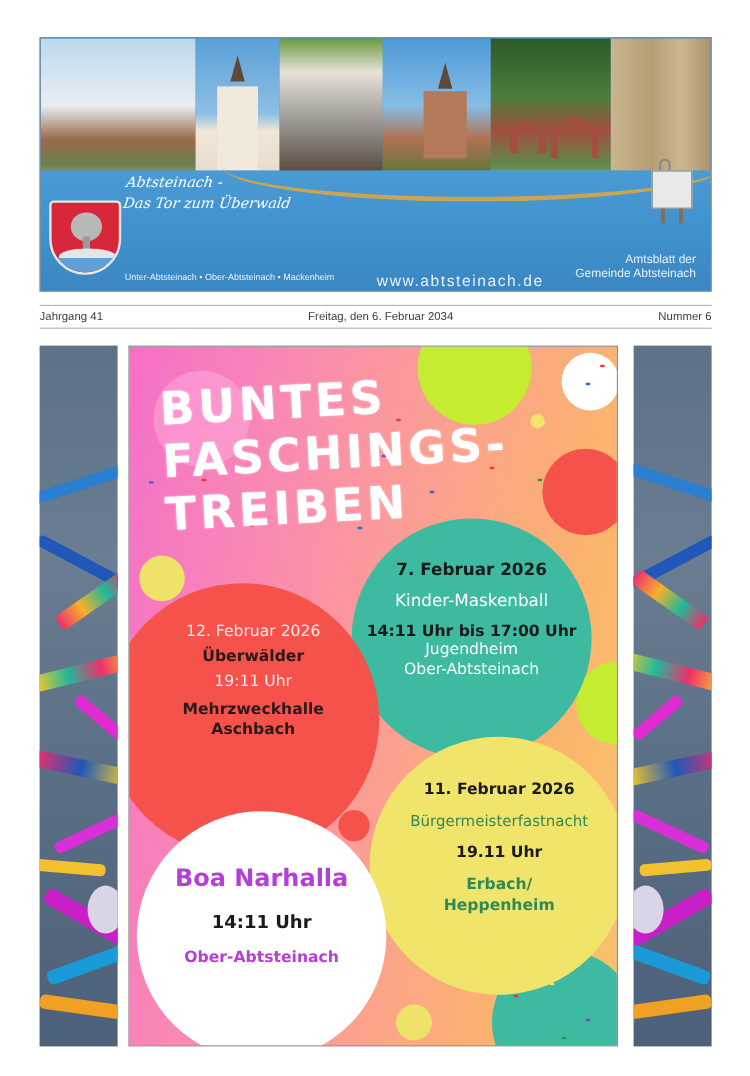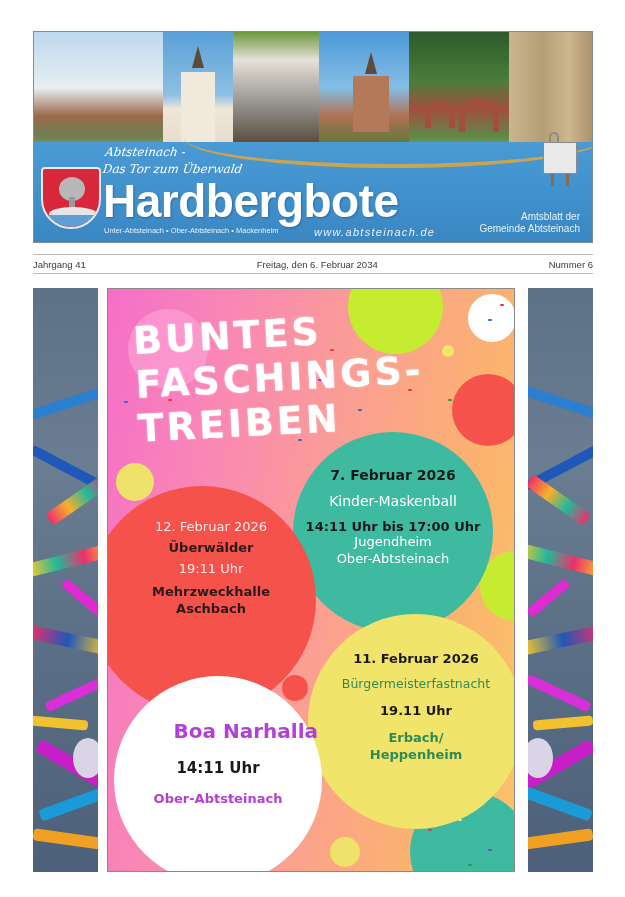--- a/index.html
+++ b/index.html
@@ -41,21 +41,21 @@
   .coat-of-arms .trunk { position: absolute; left: 26px; top: 28px; width: 6px; height: 14px; background: #9a9a9a; }
   .coat-of-arms .mount { position: absolute; left: 6px; top: 38px; width: 48px; height: 14px; background: #e5e5e5; border-radius: 50% 50% 0 0; }
   .coat-of-arms .water { position: absolute; left: 0; bottom: 0; width: 100%; height: 12px; background: #5f9fd4; }
   .title {
     position: absolute; left: 69px; top: 146px; color: #ffffff;
     font-family: "Liberation Sans", sans-serif; font-weight: bold; font-size: 46px;
     letter-spacing: -0.5px; line-height: 46px;
     text-shadow: 1px 1px 2px rgba(0,0,0,0.25);
   }
   .subtitle { position: absolute; left: 70px; top: 194px; color: #e7f1fa; font-size: 7.5px; }
-  .website { position: absolute; left: 280px; top: 194px; color: #e7f1fa; font-size: 11px; letter-spacing: 1.3px; font-style: italic; }
+  .website { position: absolute; left: 280px; top: 194px; color: #e7f1fa; font-size: 13px; letter-spacing: 1.3px; }
   .amtsblatt { position: absolute; right: 12px; top: 179px; color: #e7f1fa; font-size: 10px; line-height: 12px; text-align: right; }
   .mascot { position: absolute; left: 505px; top: 100px; width: 42px; height: 60px; }
   .mascot .paper { position: absolute; left: 4px; top: 10px; width: 34px; height: 32px; background: #e9e9e9; border: 1px solid #8a8a8a; }
   .mascot .legs { position: absolute; left: 12px; top: 42px; width: 18px; height: 12px; border-left: 3px solid #8a6a4a; border-right: 3px solid #8a6a4a; }
   .mascot .hook { position: absolute; left: 10px; top: 0; width: 10px; height: 12px; border: 2px solid #8a8a8a; border-bottom: none; border-radius: 6px 6px 0 0; }
 
   
   .issue-bar {
     position: absolute; left: 33px; top: 254px; width: 560px; height: 20px;
     border-top: 1px solid #b9b9b9; border-bottom: 1px solid #b9b9b9;
@@ -116,21 +116,20 @@
   <div class="slogan">
     <span>Abtsteinach -</span><br>
     <span>Das Tor zum Überwald</span>
   </div>
   <div class="coat-of-arms">
     <div class="tree"></div>
       <div class="trunk"></div>
       <div class="mount"></div>
       <div class="water"></div>
   </div>
-  <div class="title">Hardbergbote</div>
   <div class="subtitle">Unter-Abtsteinach • Ober-Abtsteinach • Mackenheim</div>
   <div class="website">www.abtsteinach.de</div>
   <div class="amtsblatt">
     <span>Amtsblatt der</span><br>
     <span>Gemeinde Abtsteinach</span>
   </div>
   <div class="mascot">
     <div class="hook"></div>
       <div class="paper"></div>
       <div class="legs"></div>
@@ -232,17 +231,17 @@
 
   <div class="event" style="left:203px;top:362px;width:210px;">
     <span class="line" style="font-size:13px;font-weight:bold;color:#1a1a1a;">11. Februar 2026</span>
     <span class="line" style="font-size:12.5px;color:#2f8a5a;margin-top:10px;">Bürgermeisterfastnacht</span>
     <span class="line" style="font-size:13px;font-weight:bold;color:#1a1a1a;margin-top:12px;">19.11 Uhr</span>
     <span class="line" style="font-size:13px;font-weight:bold;color:#2f8a5a;margin-top:12px;">Erbach/</span>
     <span class="line" style="font-size:13px;font-weight:bold;color:#2f8a5a;margin-top:2px;">Heppenheim</span>
   </div>
 
   <div class="event" style="left:10px;top:422px;width:200px;">
-    <span class="line" style="font-size:20px;font-weight:bold;color:#b33fd6;margin-top:8px;text-align:right;">Boa Narhalla</span>
+    <span class="line" style="font-size:20px;font-weight:bold;color:#b33fd6;margin-top:8px;">Boa Narhalla</span>
     <span class="line" style="font-size:15px;font-weight:bold;color:#1a1a1a;margin-top:16px;">14:11 Uhr</span>
     <span class="line" style="font-size:13px;font-weight:bold;color:#b33fd6;margin-top:14px;">Ober-Abtsteinach</span>
   </div>
 </div>
 
 </body></html>

